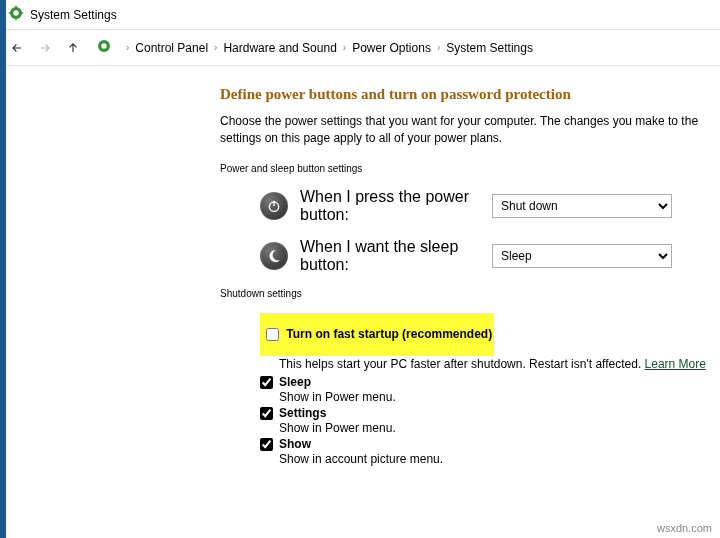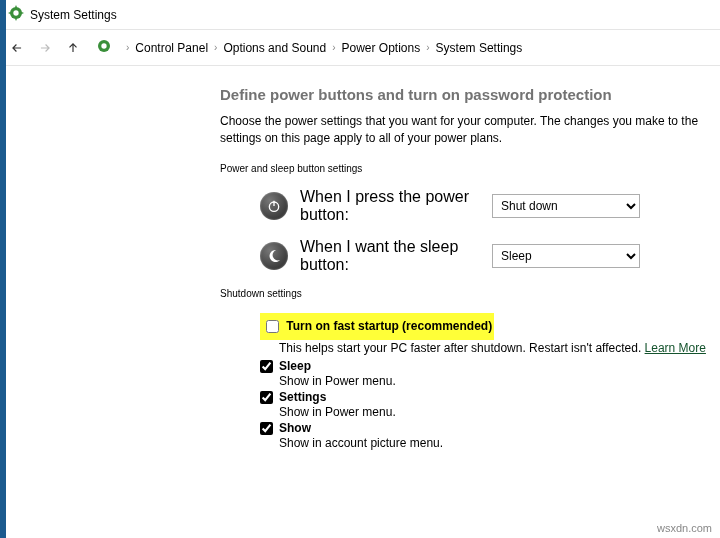--- a/index.html
+++ b/index.html
@@ -48,23 +48,23 @@
       gap: 6px;
       font-size: 12px;
       color: #000;
       margin-left: 4px;
     }
     .breadcrumb .sep { color: #888; font-size: 10px; }
     .content {
       padding: 20px 0 0 220px;
     }
     .page-title {
-      color: #737373;
+      color: #a16207;
       font-size: 15px;
-      font-family: Liberation Sans, sans-serif;
+      font-family: Liberation Serif, serif;
       margin: 0 0 10px 0;
     }
     .page-desc {
       font-size: 12px;
       color: #000;
       margin: 0 0 16px 0;
       line-height: 1.4;
     }
     .section-header {
       font-size: 10px;
@@ -82,33 +82,33 @@
       border-radius: 50%;
       background: radial-gradient(circle at 35% 30%, #777 0%, #444 60%, #222 100%);
       display: flex; align-items: center; justify-content: center;
       box-shadow: inset 0 0 2px rgba(255,255,255,0.5);
     }
     .icon-circle svg { width: 16px; height: 16px; }
     .row-label { font-size: 16px; width: 180px; }
     select {
       font-family: inherit;
       font-size: 12px;
-      width: 148px;
+      width: 180px;
       height: 24px;
       border: 1px solid #adadad;
       background: #fff;
       padding: 0 4px;
     }
     .shutdown-section {
       margin-top: 12px;
     }
     .highlight-box {
       background: #ffff38;
       display: inline-block;
-      padding: 4px 2px;
+      padding: 12px 2px;
     }
     .check-row {
       display: flex;
       align-items: flex-start;
       margin: 2px 0 2px 40px;
       gap: 6px;
     }
     .check-row input[type="checkbox"] {
       width: 13px; height: 13px;
       margin: 1px 0 0 0;
@@ -174,21 +174,21 @@
   <span class="sys-icon" style="margin-left:4px;">
     <svg viewBox="0 0 24 24">
         <circle cx="12" cy="12" r="9" fill="#3a8f3a"></circle>
         <circle cx="12" cy="12" r="4" fill="#fff"></circle>
       </svg>
   </span>
   <div class="breadcrumb">
     <span class="sep">›</span>
     <span>Control Panel</span>
     <span class="sep">›</span>
-    <span>Options and Sound</span>
+    <span>Hardware and Sound</span>
     <span class="sep">›</span>
     <span>Power Options</span>
     <span class="sep">›</span>
     <span>System Settings</span>
   </div>
 </div>
 
 <div class="content">
   <h1 class="page-title">Define power buttons and turn on password protection</h1>
   <p class="page-desc">Choose the power settings that you want for your computer. The changes you make to the settings on this page apply to all of your power plans.</p>

